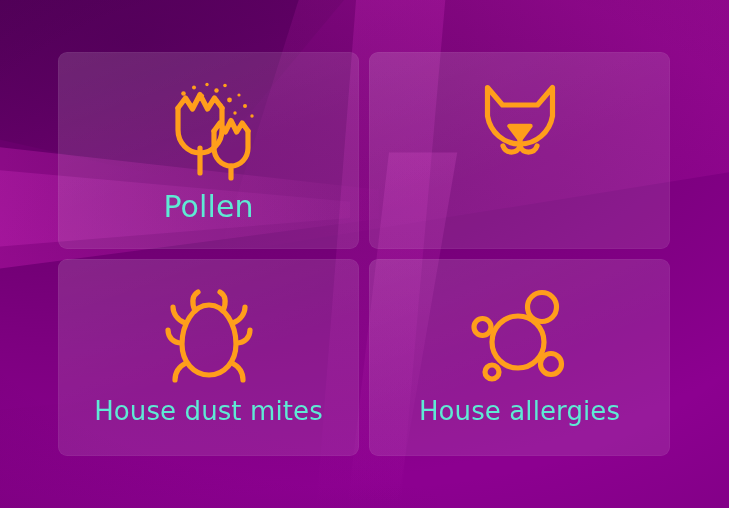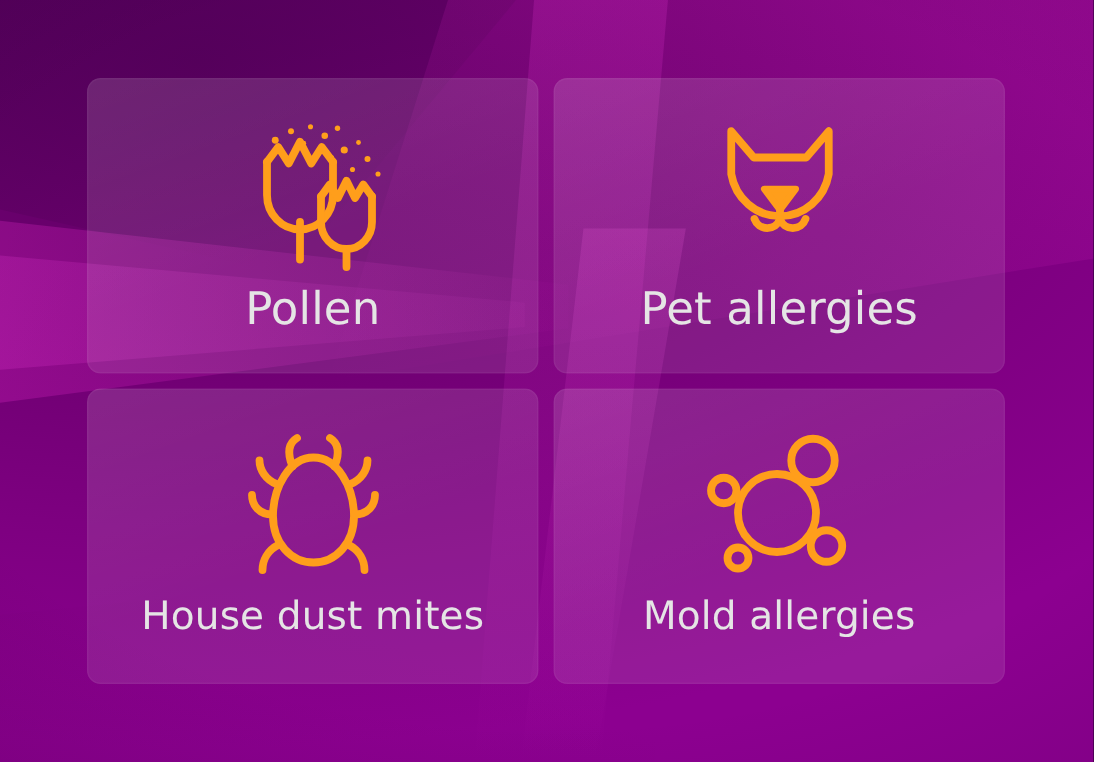--- a/index.html
+++ b/index.html
@@ -142,21 +142,21 @@
     justify-content: center;
     position: relative;
     z-index: 2;
   }
   .icon-wrap svg { display: block; overflow: visible; }
 
   .card-label {
     position: relative;
     z-index: 2;
     margin-top: 8px;
-    color: #e5e5e5;
+    color: #5eead4;
     font-size: 30px;
     line-height: 1.1;
     letter-spacing: 0.1px;
     font-weight: 400;
     text-align: center;
     white-space: nowrap;
     font-family: "DejaVu Sans", "Liberation Sans", sans-serif;
   }
   .card-label.big { font-size: 26px; }
 </style>
@@ -220,21 +220,20 @@
           <path d="M19.5 38 L19.5 9.5 L34.5 27 L69.5 27 L84.5 9.5 L84.5 38
                    A33 34 0 0 1 19.5 38 Z"></path>
 
           <path d="M41.5 48 L62.5 48 L52 62 Z" fill="#FF9E1B" stroke="#FF9E1B" stroke-width="4.4"></path>
 
           <path d="M52 62 L52 68"></path>
           <path d="M52 68 A9 9 0 0 1 35 68"></path>
           <path d="M52 68 A9 9 0 0 0 69 68"></path>
         </svg>
       </div>
-      <div class="card-label">Pet allergies</div>
     </div>
 
     <div class="card">
       <div class="icon-wrap">
         <svg width="104" height="104" viewBox="0 0 104 104" fill="none" stroke="#FF9E1B" stroke-width="5.2" stroke-linecap="round" stroke-linejoin="round">
 
           <path d="M52 20
                    C 36 20 25 40 25 59
                    C 25 77 37 90 52 90
                    C 67 90 79 77 79 59
@@ -263,17 +262,17 @@
 
           <circle cx="74" cy="22" r="14.5"></circle>
 
           <circle cx="14.5" cy="42" r="8.5"></circle>
 
           <circle cx="24" cy="87" r="7"></circle>
 
           <circle cx="83" cy="79" r="10.5"></circle>
         </svg>
       </div>
-      <div class="card-label big">Mold allergies</div>
+      <div class="card-label big">House allergies</div>
     </div>
 
   </div>
 </div>
 
 </body></html>

